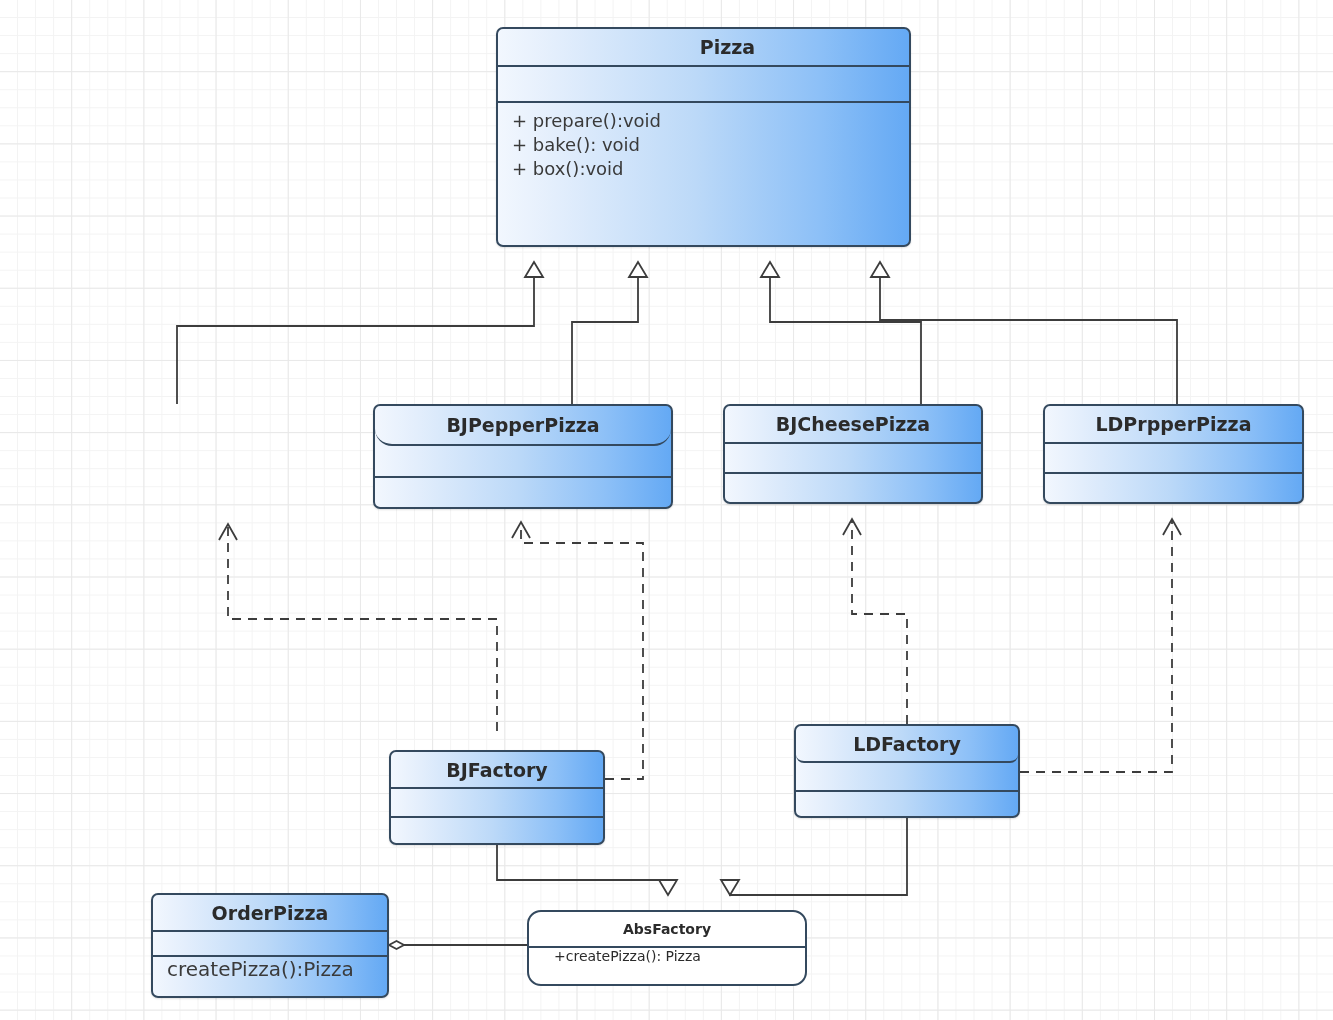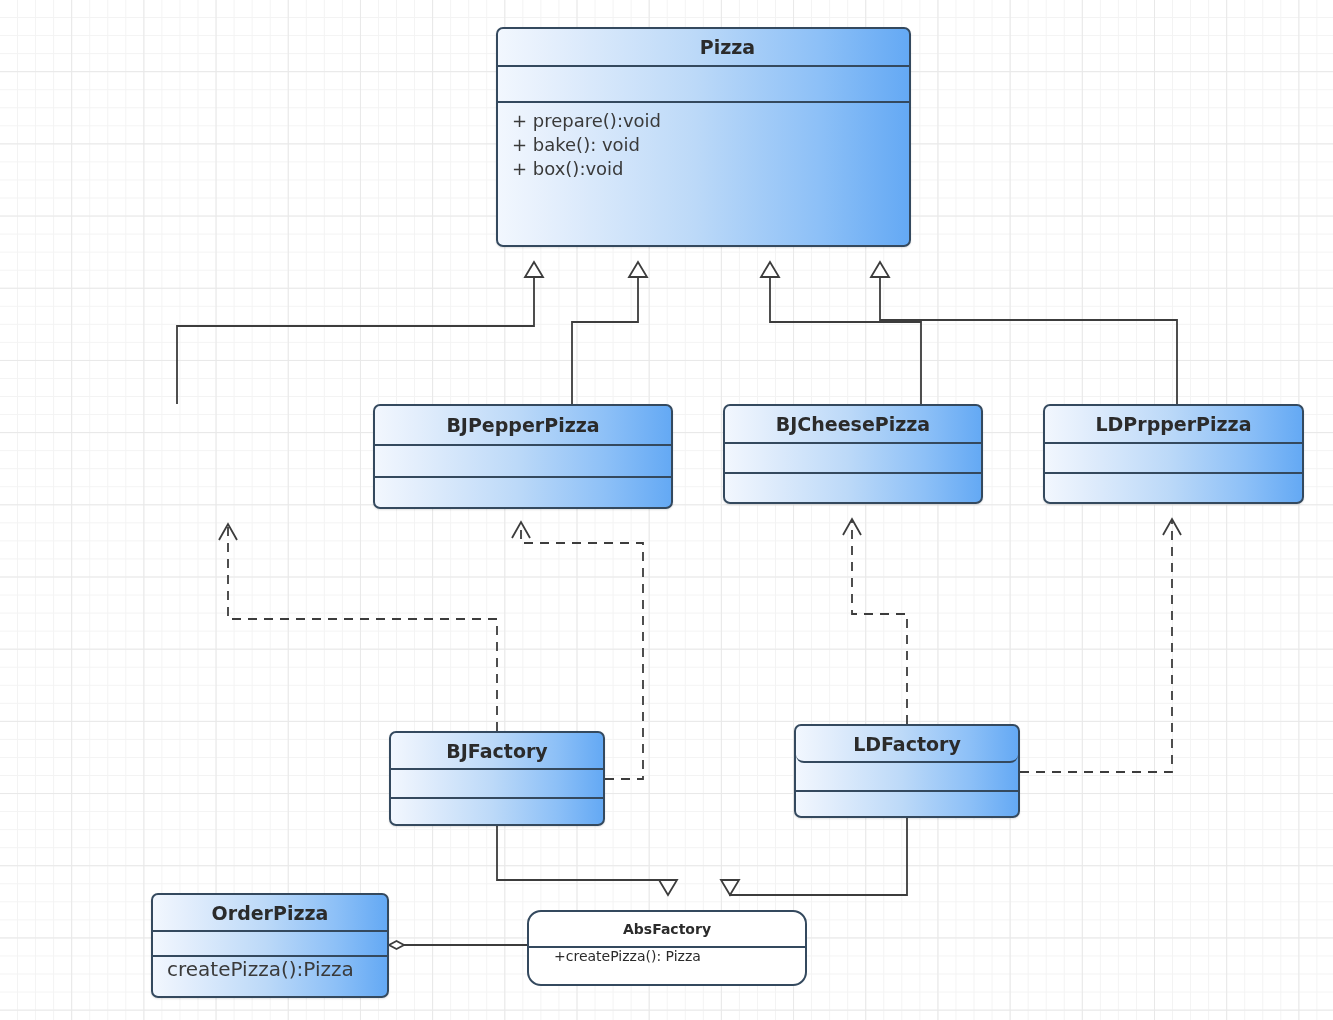--- a/index.html
+++ b/index.html
@@ -152,35 +152,35 @@
   <div class="uml-class" style="left: 496px; top: 27px; width: 415px; height: 220px;">
       <div class="row title" style="height: 38px; font-size: 19px; padding-left: 48px;">Pizza</div>
       <div class="row" style="height: 36px;"></div>
       <div class="row members" style="flex: 1 1 auto; font-size: 18px; align-items: flex-start;">
         <div class="m">+ prepare():void</div>
         <div class="m">+ bake(): void</div>
         <div class="m">+ box():void</div>
       </div>
     </div>
   <div class="uml-class" style="left: 373px; top: 404px; width: 300px; height: 105px;">
-      <div class="row title" style="height: 40px; font-size: 19px;">BJPepperPizza</div>
+      <div class="row title" style="height: 40px; font-size: 19px; border-radius: 17px;">BJPepperPizza</div>
       <div class="row" style="height: 32px;"></div>
       <div class="row" style="flex: 1 1 auto; font-size: 17px;"></div>
     </div>
   <div class="uml-class" style="left: 723px; top: 404px; width: 260px; height: 100px;">
       <div class="row title" style="height: 38px; font-size: 19px;">BJCheesePizza</div>
       <div class="row" style="height: 30px;"></div>
       <div class="row" style="flex: 1 1 auto; font-size: 17px;"></div>
     </div>
   <div class="uml-class" style="left: 1043px; top: 404px; width: 261px; height: 100px;">
       <div class="row title" style="height: 38px; font-size: 19px;">LDPrpperPizza</div>
       <div class="row" style="height: 30px;"></div>
       <div class="row" style="flex: 1 1 auto; font-size: 17px;"></div>
     </div>
-  <div class="uml-class" style="left: 389px; top: 731px; width: 216px; height: 95px;">
+  <div class="uml-class" style="left: 389px; top: 750px; width: 216px; height: 95px;">
       <div class="row title" style="height: 37px; font-size: 19px;">BJFactory</div>
       <div class="row" style="height: 29px;"></div>
       <div class="row" style="flex: 1 1 auto; font-size: 17px;"></div>
     </div>
   <div class="uml-class" style="left: 794px; top: 724px; width: 226px; height: 94px;">
       <div class="row title" style="height: 37px; font-size: 19px; border-radius: 8px;">LDFactory</div>
       <div class="row" style="height: 29px;"></div>
       <div class="row" style="flex: 1 1 auto; font-size: 17px;"></div>
     </div>
   <div class="uml-class" style="left: 151px; top: 893px; width: 238px; height: 105px;">

